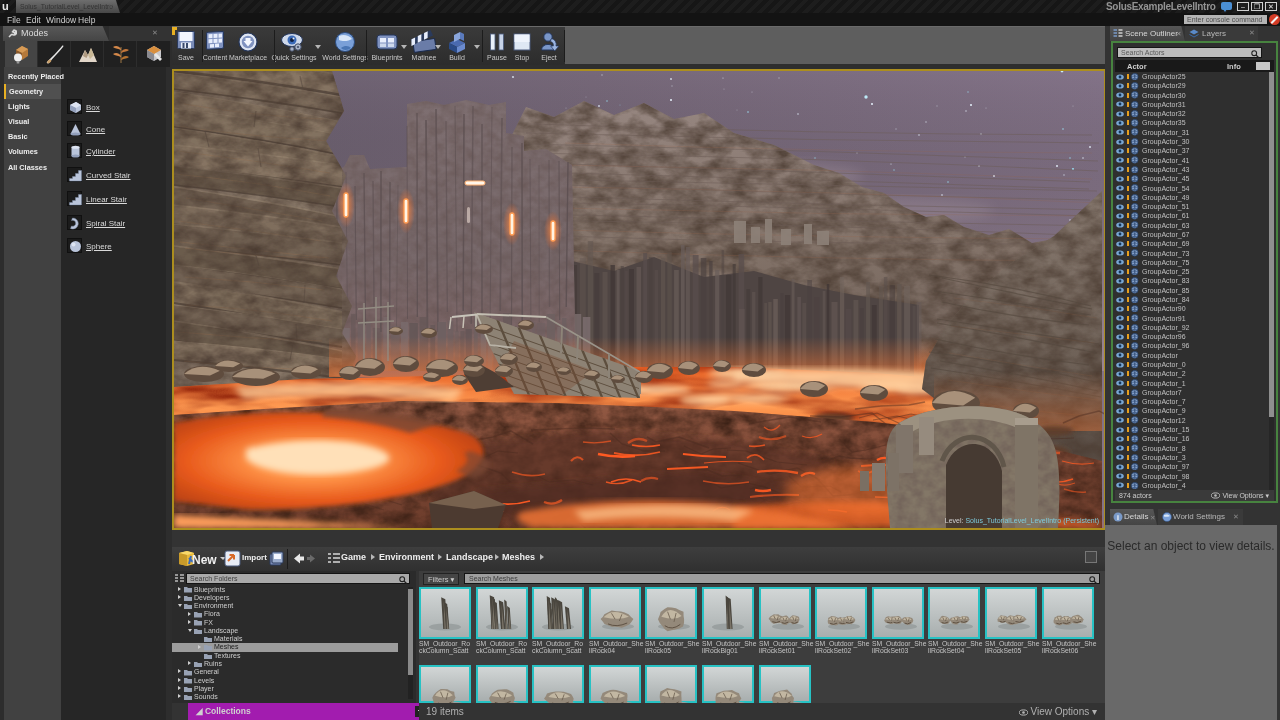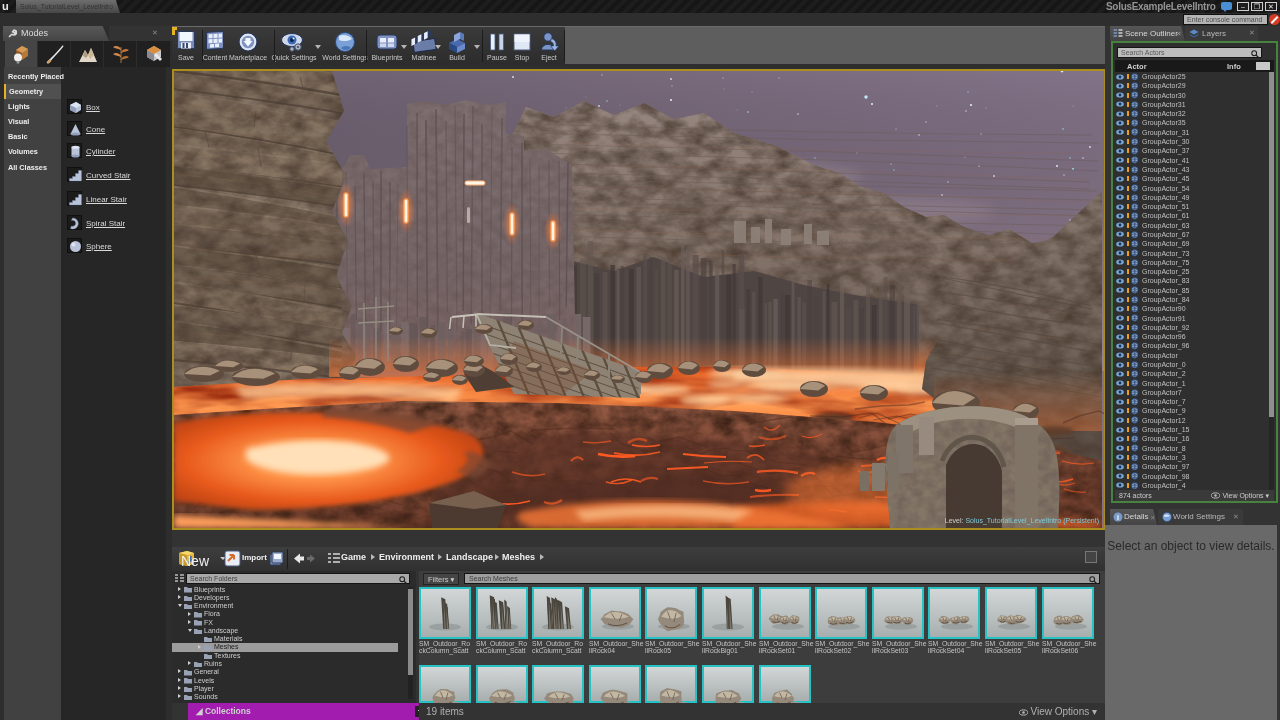--- a/index.html
+++ b/index.html
@@ -78,20 +78,26 @@
   <div class="abs" id="titlebar"></div>
   <div class="abs" id="ue-logo">u</div>
   <div class="abs" id="doc-tab">Solus_TutorialLevel_LevelIntro</div>
     <span class="abs" style="left:108px;top:3px;font-size:7px;color:#555;">✕</span>
   <div class="abs" id="win-title">SolusExampleLevelIntro</div>
   <div class="abs" id="chat-icon"></div>
   <div class="abs winbtn" style="left:1237px;">–</div>
   <div class="abs winbtn" style="left:1251px;">❐</div>
   <div class="abs winbtn" style="left:1265px;">✕</div>
 
+  <div class="abs" id="menubar">
+    <span style="left:7px;">File</span>
+      <span style="left:26px;">Edit</span>
+      <span style="left:46px;">Window</span>
+      <span style="left:78px;">Help</span>
+  </div>
 
   <div class="abs" id="modespanel">
     <div class="abs" id="modes-tab">Modes</div>
     <svg class="abs" style="top:3px;left:7px" width="10" height="10" viewBox="0 0 10 10">
         <path d="M2 8 L5 5 M5 5 a2.5 2.5 0 1 0 2-4 l-1.4 1.7 1.7 1 1.7-1.2 a2.5 2.5 0 0 1 -2 2.8" stroke="#d8d8d8" stroke-width="1.6" fill="none"></path>
       </svg>
     <div class="abs" id="modes-row-right"></div>
       <span class="abs" style="left:152px;top:3px;font-size:7px;color:#8a8a8a;">✕</span>
     <div class="abs mtab sel" style="left:5px;width:32px;"></div>
     <div class="abs mtab" style="left:38px;width:32px;"></div>
@@ -1656,21 +1662,21 @@
   </div>
 
   <div class="abs" id="cbrowser">
     <div class="abs" id="cb-toolbar">
       <svg style="position:absolute;left:6px;top:3px" width="17" height="17" viewBox="0 0 17 17">
           <path d="M1 3 L9 1 L16 3 L16 14 L9 16 L1 14 Z" fill="#e8b83a"></path>
           <path d="M1 3 L9 5 L16 3 L9 1 Z" fill="#f8d86a"></path>
           <path d="M9 5 L9 16 L1 14 L1 3 Z" fill="#c89a2a"></path>
           <path d="M11 8 l4 4 M13 6 l-2 8" stroke="#3a6ab8" stroke-width="2"></path>
         </svg>
-      <span style="position:absolute;left:9px;top:6px;font-size:14px;font-weight:normal;">New</span>
+      <span style="position:absolute;left:20px;top:6px;font-size:12px;font-weight:bold;">New</span>
         <span style="position:absolute;left:48px;top:10px;width:0;height:0;border-left:3px solid transparent;border-right:3px solid transparent;border-top:3.5px solid #ccc;"></span>
       <svg style="position:absolute;left:52px;top:3px" width="17" height="17" viewBox="0 0 17 17">
           <rect x="1" y="1" width="15" height="15" rx="2" fill="#e8edf6" stroke="#4a5a7c"></rect>
           <path d="M4 11 L10 5 M10 5 l-4.5 0 M10 5 l0 4.5" stroke="#d86a2a" stroke-width="2" fill="none"></path>
         </svg>
       <span style="position:absolute;left:70px;top:6px;font-size:8px;font-weight:bold;">Import</span>
       <svg style="position:absolute;left:96px;top:3px" width="17" height="17" viewBox="0 0 17 17">
           <rect x="2" y="4" width="11" height="11" rx="1" fill="#7a8cb8" stroke="#2a3a5c"></rect>
           <rect x="4" y="2" width="11" height="11" rx="1" fill="#9aaccc" stroke="#2a3a5c"></rect>
           <rect x="6" y="4" width="7" height="5" fill="#f2f6ff"></rect>

